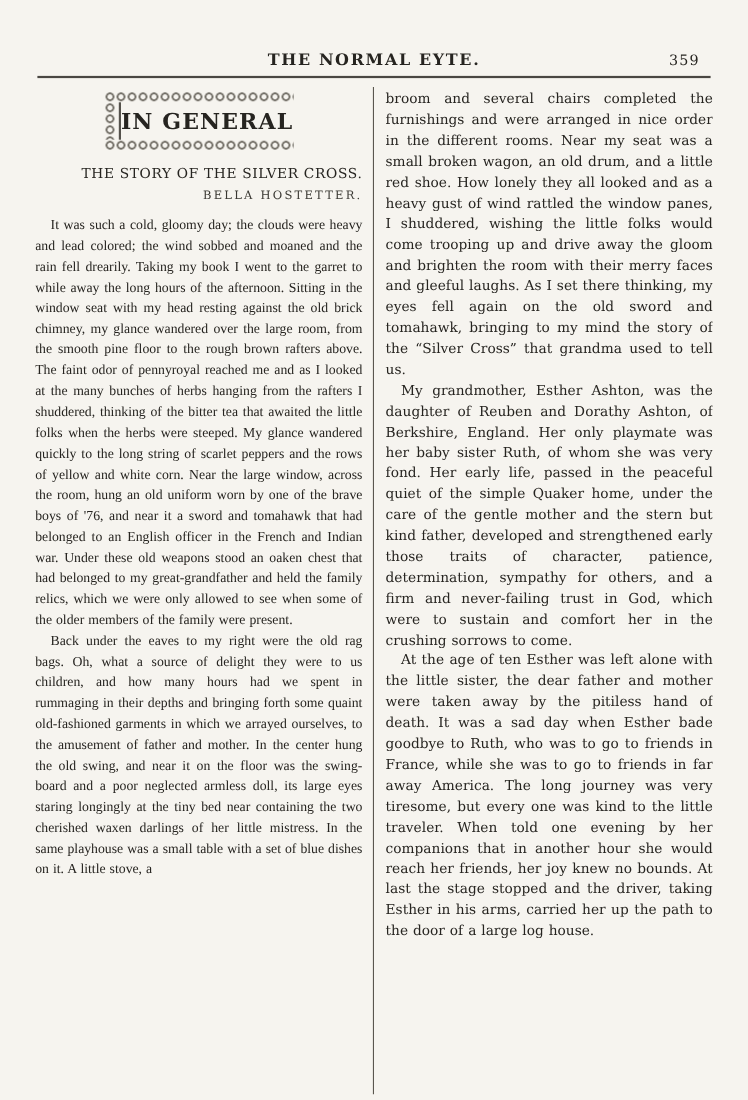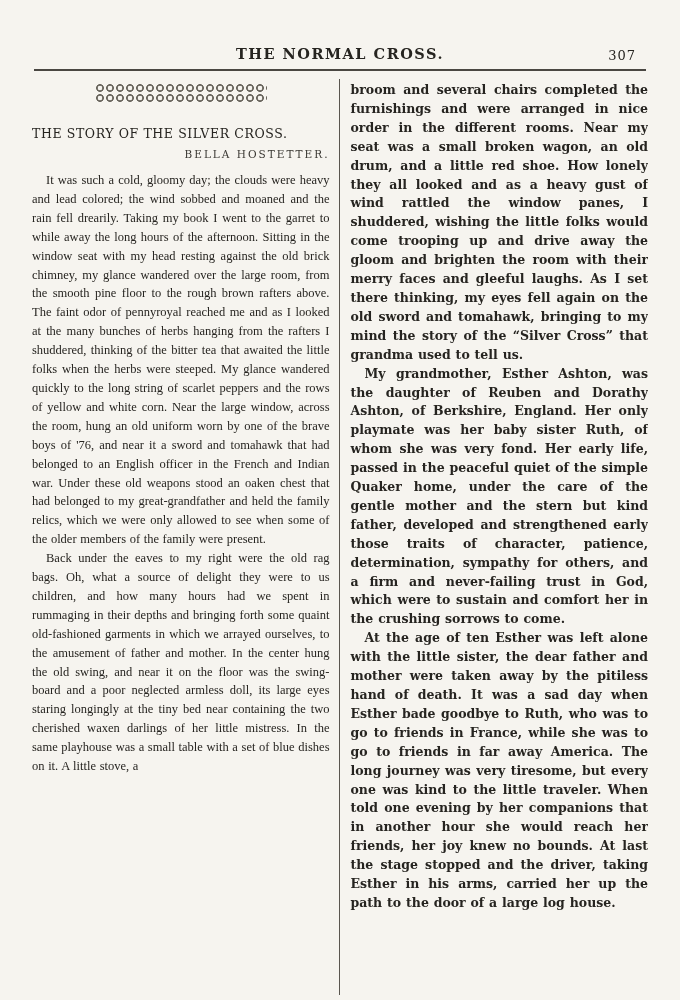--- a/index.html
+++ b/index.html
@@ -37,21 +37,21 @@
 
   
   .columns {
     display: flex;
     margin: 8px 32px 0;
     height: 916px;
     overflow: hidden;
   }
   .col { flex: 1 1 0; overflow: hidden; min-width: 0; }
   .col.left  { padding-right: 9px; }
-  .col.right { padding-left: 11px; font-weight: bold; }
+  .col.right { padding-left: 11px; }
   .divider { width: 1px; background: #5a564f; }
 
   
   .masthead { width: 172px; margin: 4px auto 0; }
   .orn-h {
     height: 10px;
     background-image: radial-gradient(circle at 5px 5px,
       rgba(0,0,0,0) 2px, #6b675f 2.6px, #6b675f 3.6px, rgba(0,0,0,0) 4.2px);
     background-size: 10px 10px;
     background-repeat: repeat-x;
@@ -71,24 +71,24 @@
     justify-content: center;
     font-weight: bold;
     font-size: 20px;
     letter-spacing: 1px;
     border-left: 2px solid #55524c;
     margin-left: 3px;
   }
 
   
   .article-title {
-    text-align: left;
+    text-align: right;
     font-size: 12.5px;
     letter-spacing: 0.6px;
-    margin-top: 23px;
+    margin-top: 13px;
   }
   .article-byline {
     text-align: right;
     font-size: 10.5px;
     letter-spacing: 2px;
     margin-top: 7px;
     color: #3a3833;
   }
 
   
@@ -105,30 +105,34 @@
   .left .body-text { margin-top: 11px; font-family: Liberation Serif, serif; }
   .right .body-text { margin-top: 2px; }
   .body-text p.no-indent { text-indent: 0; }
 </style>
 </head>
 <body>
 
 <div class="page">
 
   <div class="header">
-    <span class="journal-title">THE NORMAL CROSS.</span>
-    <span class="page-number">307</span>
+    <span class="journal-title">THE NORMAL EYTE.</span>
+    <span class="page-number">359</span>
   </div>
 
   <div class="columns">
 
     <div class="col left">
 
       <div class="masthead">
         <div class="orn-h"></div>
+        <div class="masthead-row">
+          <div class="orn-v"></div>
+          <div class="masthead-title">IN GENERAL</div>
+        </div>
         <div class="orn-h"></div>
       </div>
 
       <div class="article-title">THE STORY OF THE SILVER CROSS.</div>
 
       <div class="article-byline">BELLA HOSTETTER.</div>
 
       <div class="body-text">
         <p>It was such a cold, gloomy day; the clouds were heavy and lead colored; the wind sobbed and moaned and the rain fell drearily. Taking my book I went to the garret to while away the long hours of the afternoon. Sitting in the window seat with my head resting against the old brick chimney, my glance wandered over the large room, from the smooth pine floor to the rough brown rafters above. The faint odor of pennyroyal reached me and as I looked at the many bunches of herbs hanging from the rafters I shuddered, thinking of the bitter tea that awaited the little folks when the herbs were steeped. My glance wandered quickly to the long string of scarlet peppers and the rows of yellow and white corn. Near the large window, across the room, hung an old uniform worn by one of the brave boys of '76, and near it a sword and tomahawk that had belonged to an English officer in the French and Indian war. Under these old weapons stood an oaken chest that had belonged to my great-grandfather and held the family relics, which we were only allowed to see when some of the older members of the family were present.</p>
         <p>Back under the eaves to my right were the old rag bags. Oh, what a source of delight they were to us children, and how many hours had we spent in rummaging in their depths and bringing forth some quaint old-fashioned garments in which we arrayed ourselves, to the amusement of father and mother. In the center hung the old swing, and near it on the floor was the swing-board and a poor neglected armless doll, its large eyes staring longingly at the tiny bed near containing the two cherished waxen darlings of her little mistress. In the same playhouse was a small table with a set of blue dishes on it. A little stove, a</p>

